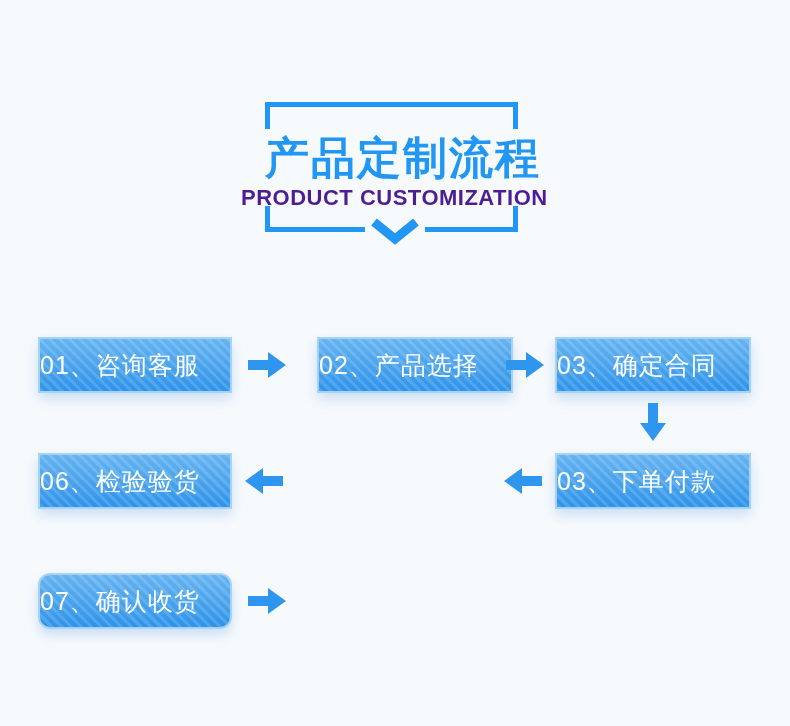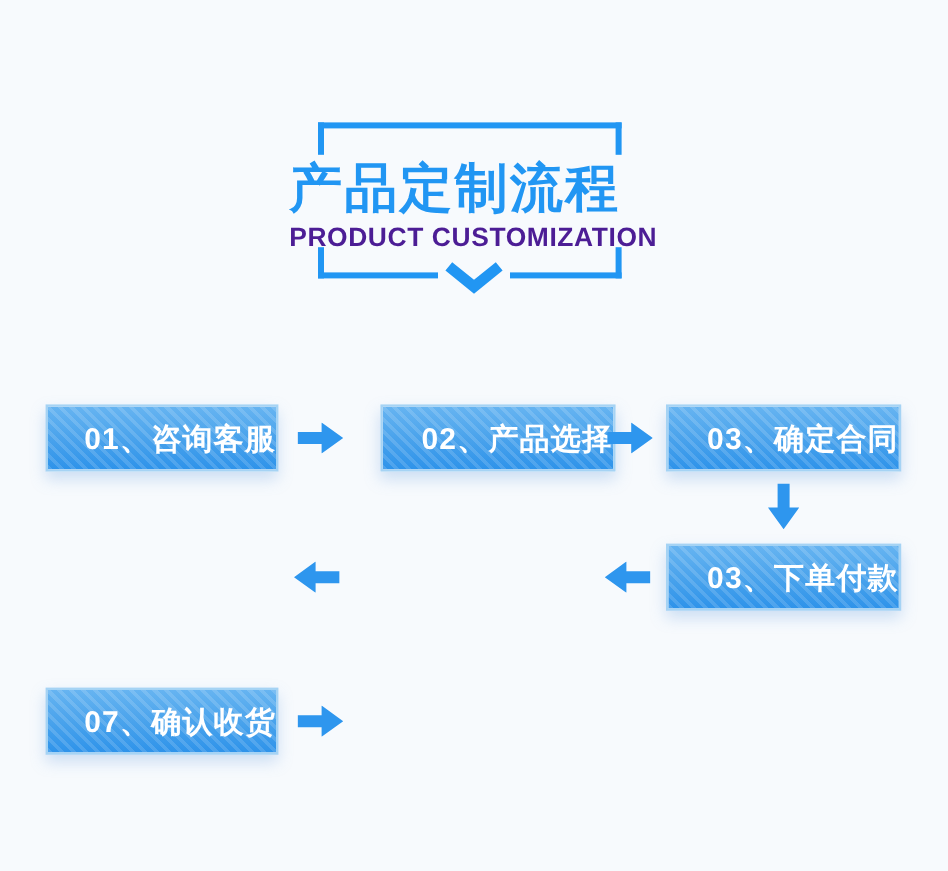--- a/index.html
+++ b/index.html
@@ -19,21 +19,21 @@
   .ft-line   {left:265px;top:102px;width:253px;height:5px;}
   .ft-dropL  {left:265px;top:102px;width:5px;height:27px;}
   .ft-dropR  {left:513px;top:102px;width:5px;height:27px;}
   .fb-vertL  {left:265px;top:206px;width:5px;height:26px;}
   .fb-vertR  {left:513px;top:206px;width:5px;height:26px;}
   .fb-lineL  {left:265px;top:227px;width:100px;height:5px;}
   .fb-lineR  {left:425px;top:227px;width:93px;height:5px;}
 
   .title-wrap{
     position:absolute;left:241px;top:132px;width:300px;
-    text-align:left;white-space:nowrap;
+    text-align:right;white-space:nowrap;
   }
   .page-title{
     margin:0;
     font-size:44px;line-height:52px;
     font-weight:bold;
     color:#2196f3;
     letter-spacing:2px;
   }
   .page-subtitle{
     margin:2px 0 0 0;
@@ -50,32 +50,32 @@
   .step-box{
     position:absolute;
     height:52px;
     border:2px solid #a5d3f4;
     background:
       repeating-linear-gradient(45deg,
         rgba(255,255,255,0.14) 0px, rgba(255,255,255,0.14) 3px,
         rgba(255,255,255,0)   3px, rgba(255,255,255,0)   7px),
       linear-gradient(180deg,#66b4f1 0%,#4aa3ec 50%,#2e93ea 100%);
     box-shadow:0 6px 12px rgba(120,170,225,0.35);
-    display:flex;align-items:center;justify-content:flex-end;
+    display:flex;align-items:center;justify-content:flex-start;
     color:#ffffff;
-    font-size:25px;font-weight:bold;
+    font-size:25px;font-weight:normal;
     letter-spacing:1px;
     white-space:nowrap;
   }
   .c1{left:38px;width:190px;}
   .c2{left:317px;width:192px;}
   .c3{left:555px;width:192px;}
   .r1{top:337px;}
   .r2{top:453px;}
-  .r3{top:573px;}
+  .r3{top:573px;border-radius:12px;}
 
   
   .arrow{position:absolute;}
   .arrow svg{display:block;}
   .arr-fill{fill:#2e96ee;}
   .arrow.flip svg{transform:scaleX(-1);}
   .a-r1-1{left:248px;top:352px;}
   .a-r1-2{left:506px;top:352px;}
   .a-down{left:640px;top:403px;}
   .a-r2-1{left:245px;top:468px;}
@@ -125,20 +125,23 @@
   <div class="step-box c3 r1">
     <span>03、确定合同</span>
   </div>
 
   <div class="arrow a-down">
     <svg width="26" height="38" viewBox="0 0 26 38">
         <path class="arr-fill" d="M8 0 H18 V20 H26 L13 38 L0 20 H8 Z"></path>
       </svg>
   </div>
 
+  <div class="step-box c1 r2">
+    <span>06、检验验货</span>
+  </div>
   <div class="arrow flip a-r2-1">
     <svg width="38" height="26" viewBox="0 0 38 26">
         <path class="arr-fill" d="M0 8 H20 V0 L38 13 L20 26 V18 H0 Z"></path>
       </svg>
   </div>
   <div class="arrow flip a-r2-2">
     <svg width="38" height="26" viewBox="0 0 38 26">
         <path class="arr-fill" d="M0 8 H20 V0 L38 13 L20 26 V18 H0 Z"></path>
       </svg>
   </div>

